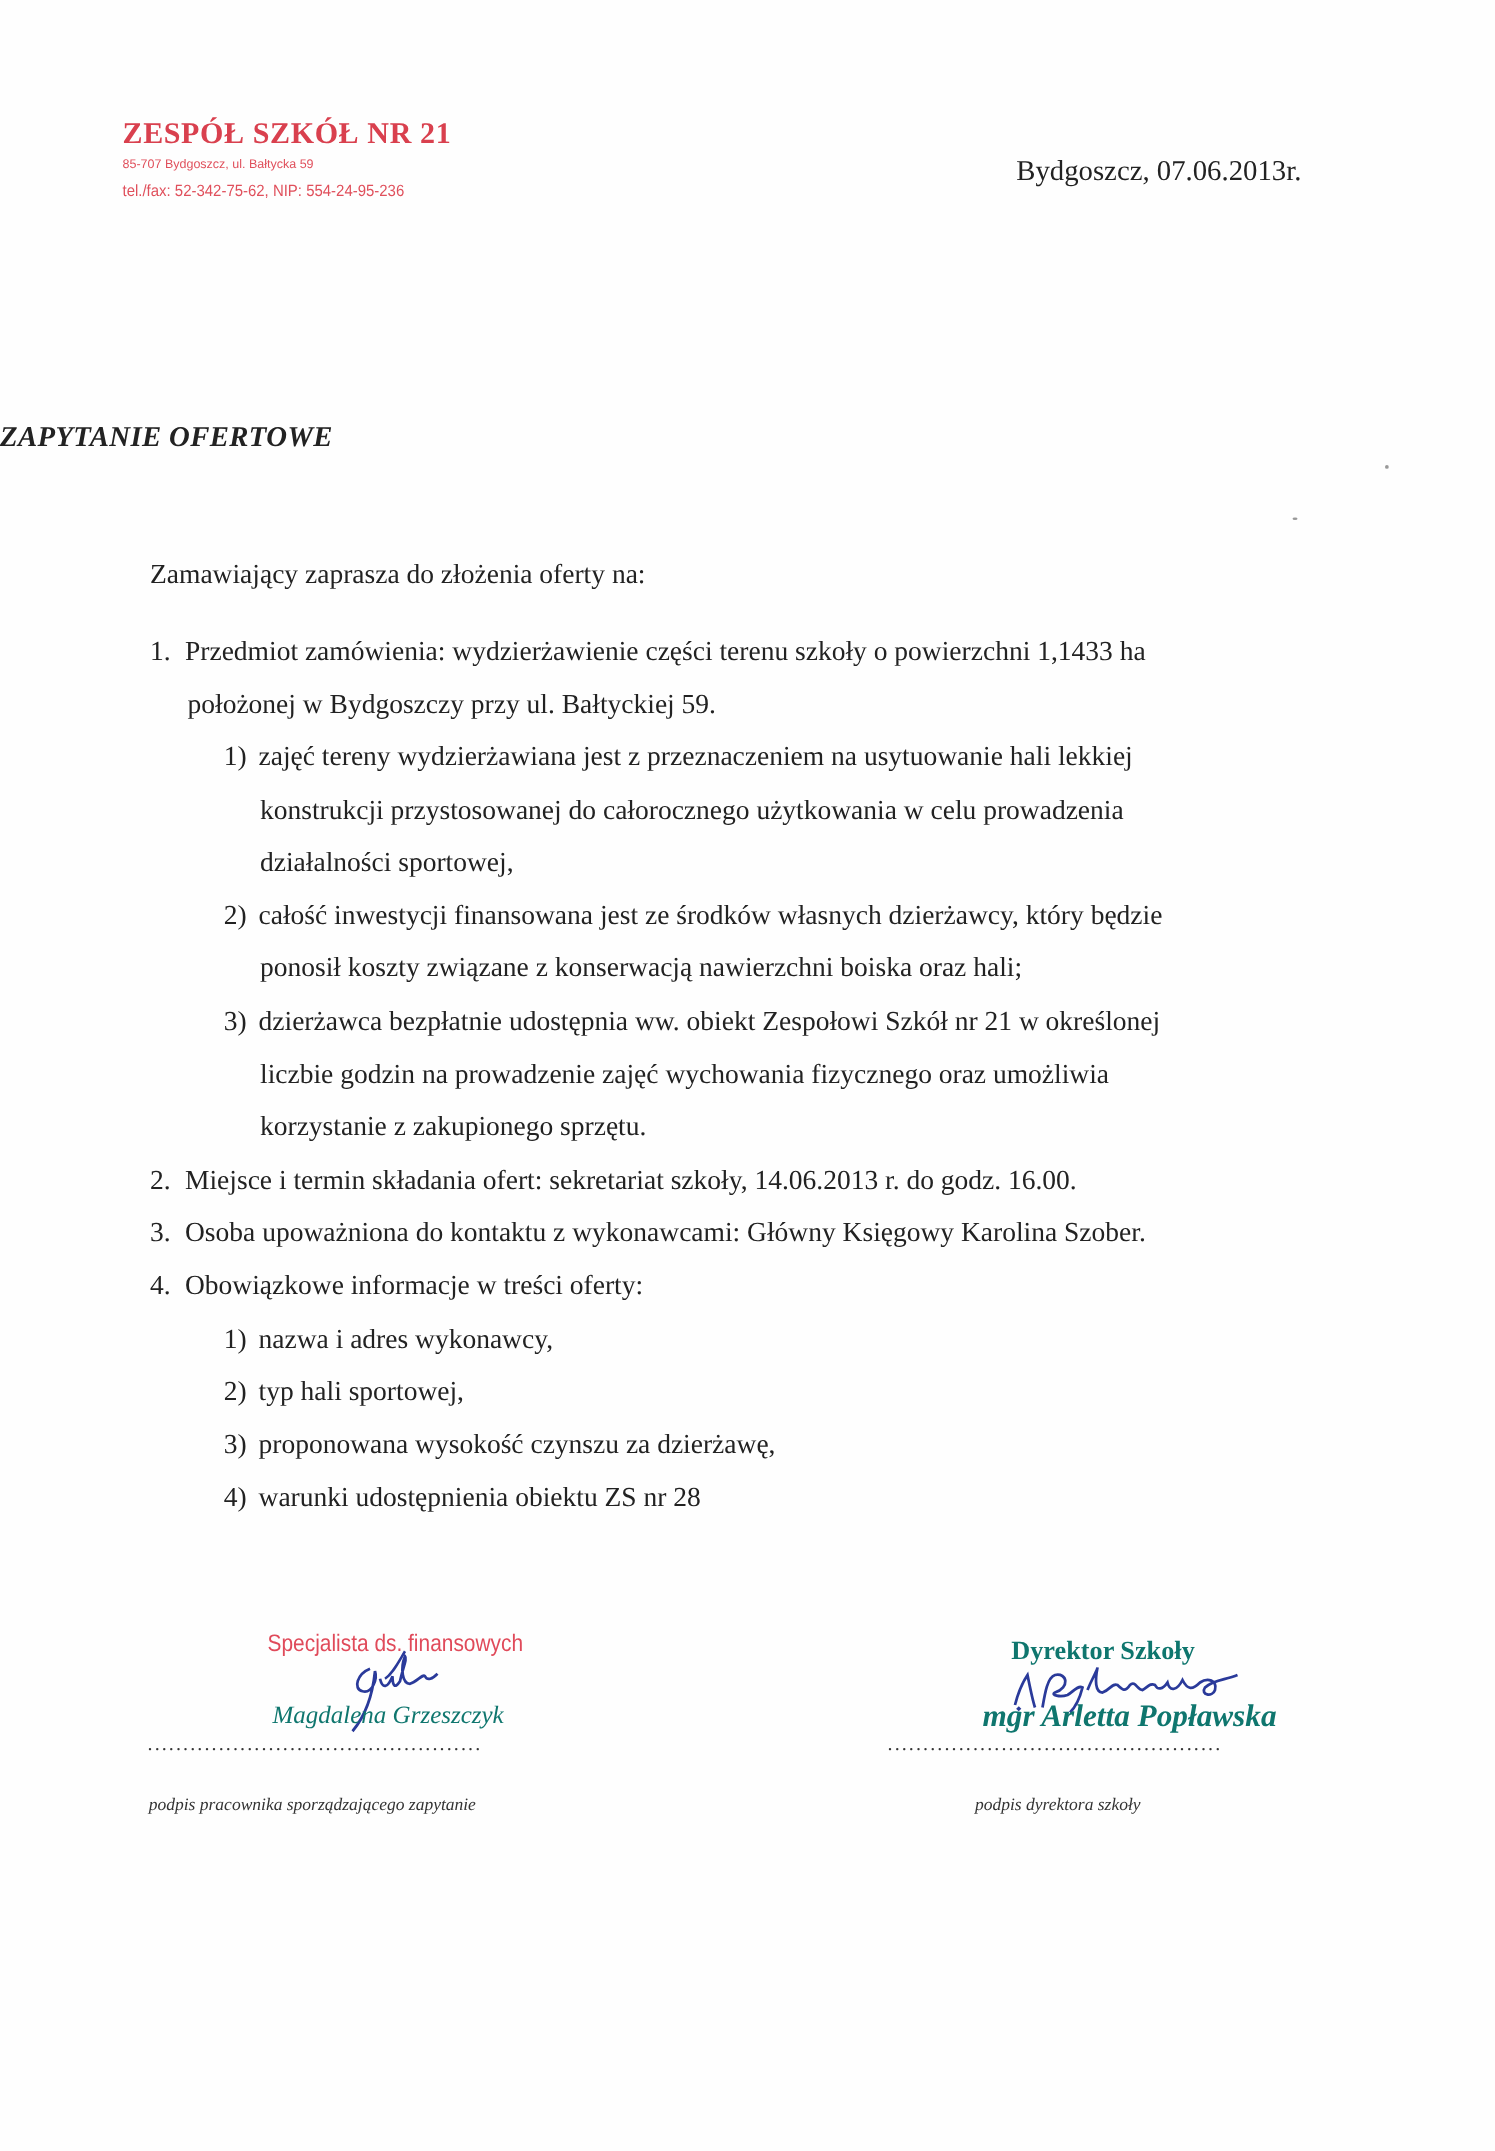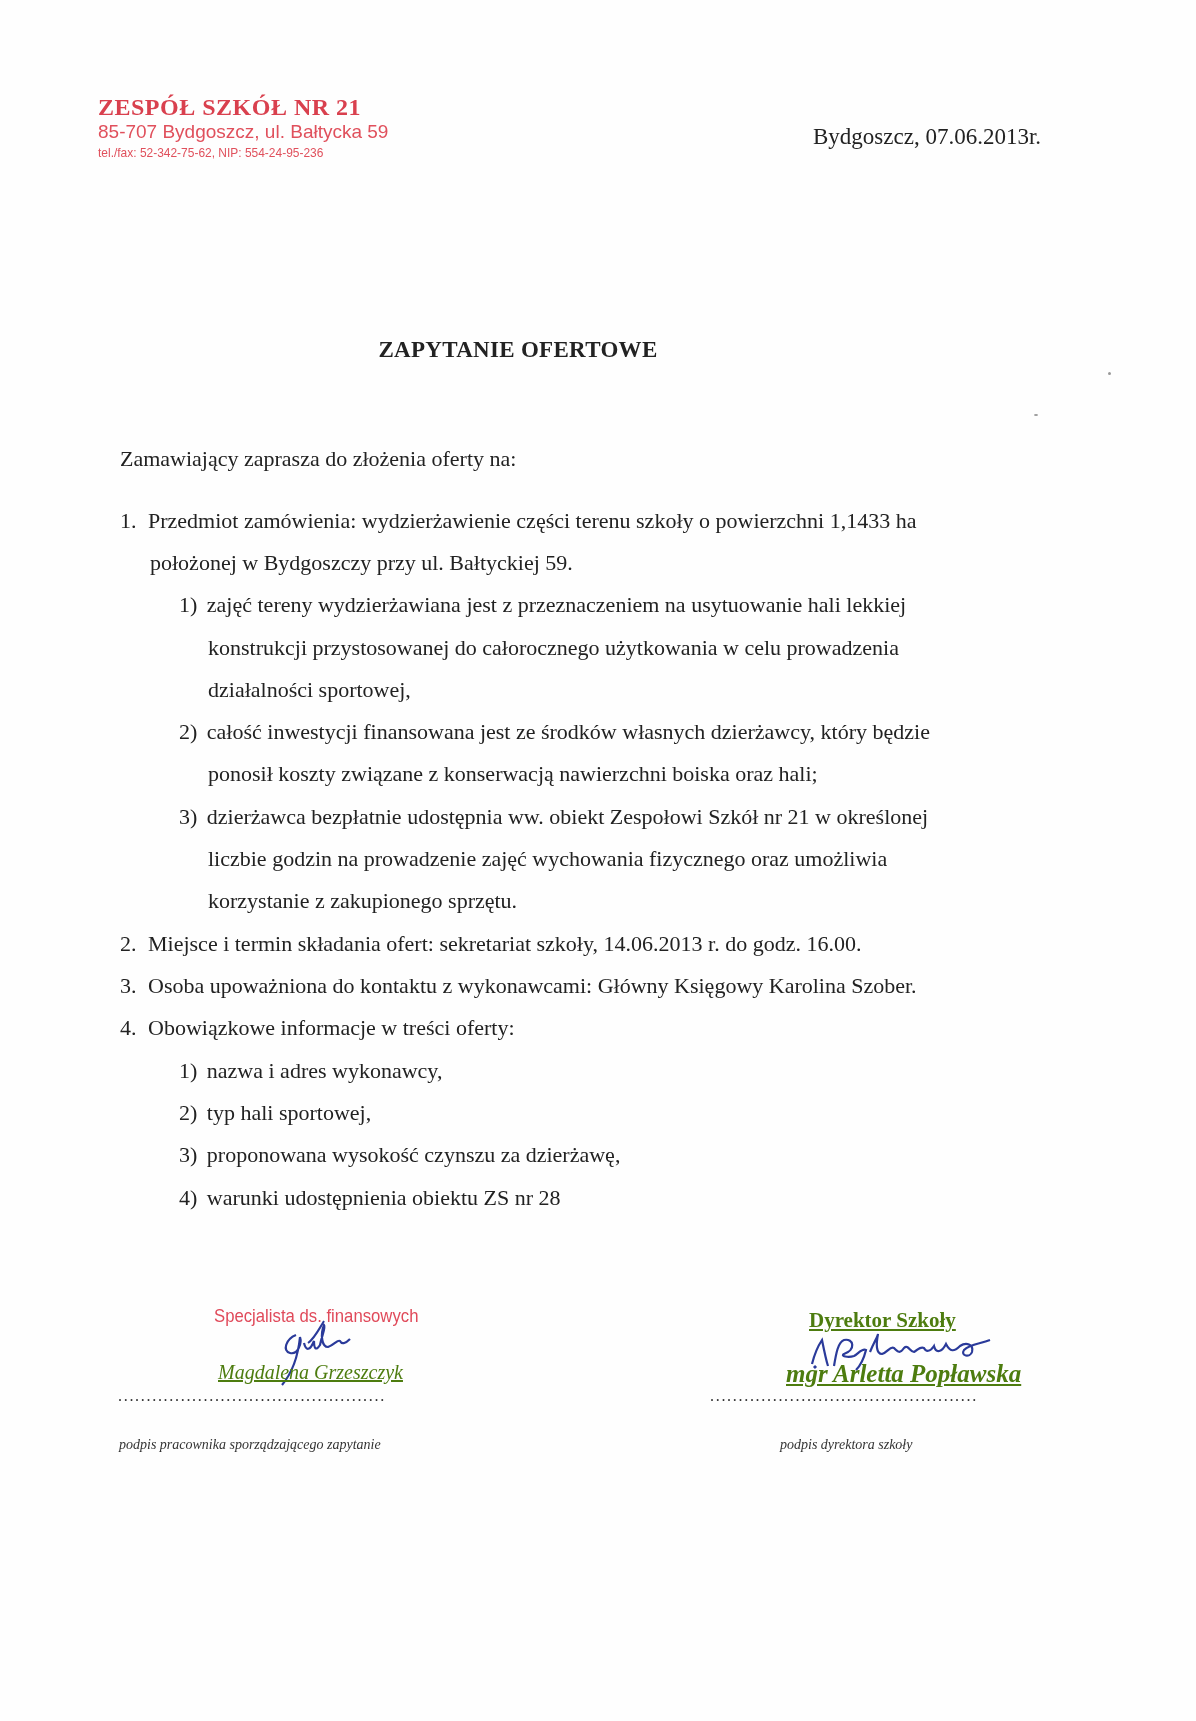--- a/index.html
+++ b/index.html
@@ -1,35 +1,35 @@
 <!DOCTYPE html>
 <html><head>
 <meta charset="utf-8">
 <style>
   html, body { margin: 0; padding: 0; background: #ffffff; }
   body { width: 1196px; height: 1721px; position: relative; overflow: hidden; }
   .page { position: absolute; left: 0; top: 0; width: 1196px; height: 1721px; background: #fefefe; }
 
   .header-block { position: absolute; left: 98px; top: 93px; }
   .school-name { font-family: "Liberation Serif", serif; font-weight: bold; font-size: 24px; color: #d9404e; letter-spacing: 0.5px; line-height: 28px; }
-  .school-addr { font-family: "Liberation Sans", sans-serif; font-size: 19px; color: #e0505c; line-height: 22px; }
+  .school-addr { font-family: "Liberation Sans", sans-serif; font-size: 10px; color: #e0505c; line-height: 22px; }
   .school-contact { font-family: "Liberation Sans", sans-serif; font-size: 13px; color: #e0505c; line-height: 20px; transform: scaleX(0.92); transform-origin: left; white-space: nowrap; }
 
   .date { position: absolute; left: 813px; top: 124px; font-family: "Liberation Serif", serif; font-size: 23px; color: #222; }
 
-  .title { position: absolute; left: 0; width: 1036px; top: 337px; text-align: center; font-family: "Liberation Serif", serif; font-weight: bold; font-size: 23px; color: #222; letter-spacing: 0.3px; }
+  .title { position: absolute; left: 0; width: 1036px; top: 337px; font-family: "Liberation Serif", serif; font-weight: bold; font-size: 23px; color: #222; letter-spacing: 0.3px; font-style: italic; }
 
   .body-text { font-family: "Liberation Serif", serif; font-size: 22px; color: #222; }
   .line { position: absolute; white-space: nowrap; }
   .b { font-weight: normal; }
   .scan-dot { position: absolute; width: 3px; height: 3px; border-radius: 50%; background: #999; }
 
   .sig-block { position: absolute; }
   .stamp-red { color: #e04a5a; font-family: "Liberation Sans", sans-serif; }
-  .stamp-red-serif { color: #4d7c0f; font-family: "Liberation Serif", serif; text-decoration: underline; }
+  .stamp-red-serif { color: #0f766e; font-family: "Liberation Serif", serif; }
   .dots { font-family: "Liberation Serif", serif; color: #333; font-size: 16px; letter-spacing: 1.7px; white-space: nowrap; }
   .caption { font-family: "Liberation Serif", serif; font-style: italic; color: #333; font-size: 14px; white-space: nowrap; }
   .signature { position: absolute; }
 </style>
 </head>
 <body>
 
 <div class="page">
 
   <div class="header-block">

